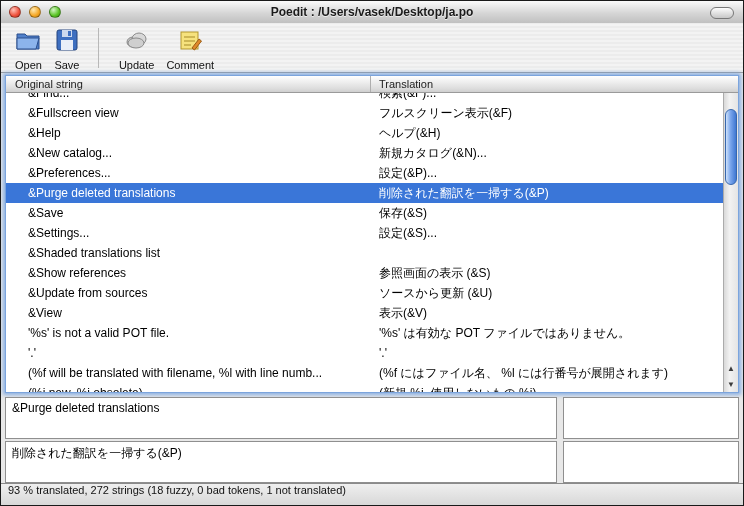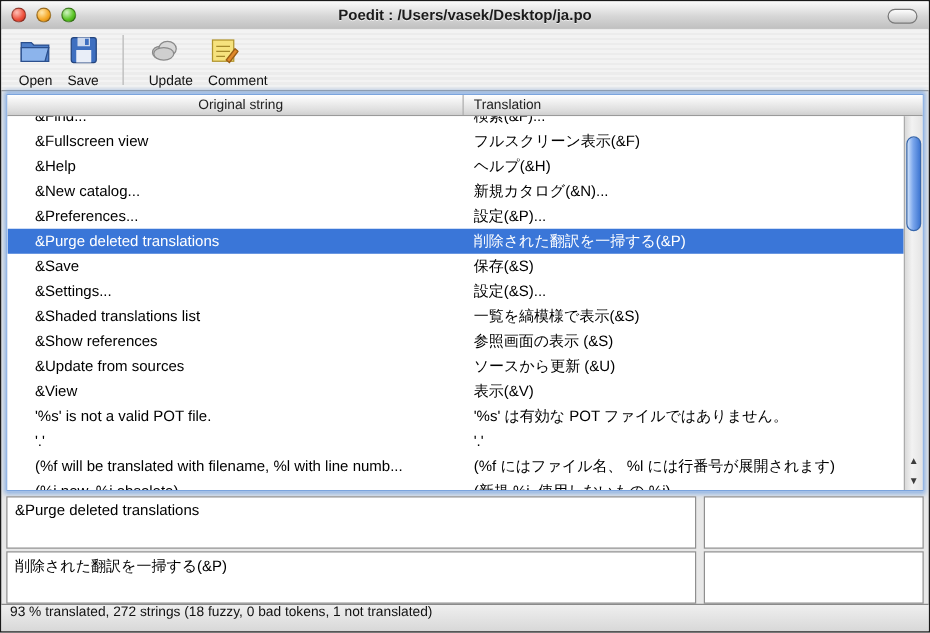--- a/index.html
+++ b/index.html
@@ -16,32 +16,32 @@
   .light.red{background:radial-gradient(circle at 35% 30%,#ffc2b8,#ee4f3a 60%,#b93325);}
   .light.yellow{background:radial-gradient(circle at 35% 30%,#ffe9b0,#f5a623 60%,#c07c12);}
   .light.green{background:radial-gradient(circle at 35% 30%,#d2f5c4,#58c322 60%,#3d8f16);}
   .capsule{position:absolute;right:9px;top:6px;width:22px;height:10px;border-radius:6px;border:1px solid #787878;
     background:linear-gradient(#fdfdfd,#c7c7c7);z-index:2;}
 
   
   .toolbar{position:absolute;left:0;top:22px;right:0;height:50px;
     background:repeating-linear-gradient(0deg,#ececec 0 2px,#f3f3f3 2px 4px);
     border-bottom:1px solid #9a9a9a;display:flex;align-items:flex-start;padding:3px 0 0 8px;box-sizing:border-box;}
-  .tb-btn{display:flex;flex-direction:column;gap:6px;padding:1px 6px;cursor:default;}
+  .tb-btn{display:flex;flex-direction:column;align-items:center;gap:6px;padding:1px 6px;cursor:default;}
   .tb-btn .ticon{width:26px;height:26px;display:flex;align-items:center;justify-content:center;}
   .tb-btn .tlabel{font-size:11px;color:#111;}
   .tb-sep{width:1px;height:40px;background:#b8b8b8;margin:2px 14px 0 12px;}
 
   
   .table-wrap{position:absolute;left:4px;top:74px;right:4px;height:318px;background:#fff;
     border:1px solid #7ba4dd;box-shadow:0 0 4px 2px rgba(120,165,225,.85);box-sizing:border-box;}
   .thead{position:absolute;left:0;top:0;right:0;height:17px;display:flex;
     background:linear-gradient(#ffffff,#dcdcdc 80%,#cfcfcf);border-bottom:1px solid #9a9a9a;
     font-size:11px;color:#222;line-height:17px;box-sizing:border-box;}
-  .hcol-original{width:365px;box-sizing:border-box;padding-left:9px;border-right:1px solid #aeaeae;text-align:center;}
+  .hcol-original{width:365px;box-sizing:border-box;padding-left:9px;border-right:1px solid #aeaeae;}
   .hcol-translation{flex:1;padding-left:8px;}
   .tbody{position:absolute;left:0;top:17px;right:15px;bottom:0;overflow:hidden;background:#fff;}
   .trow{display:flex;height:20px;line-height:20px;font-size:12px;color:#000;white-space:nowrap;}
   .trow:first-child{margin-top:-10px;}
   .trow.selected{background:var(--selection,#3a76d8);color:#fff;}
   .cell{overflow:hidden;text-overflow:clip;}
   .col-original{width:365px;box-sizing:border-box;padding-left:22px;flex:none;}
   .col-translation{flex:1;padding-left:8px;}
 
   
@@ -157,21 +157,20 @@
         <div class="trow">
           <div class="cell col-original">&amp;Save</div>
           <div class="cell col-translation">保存(&amp;S)</div>
         </div>
         <div class="trow">
           <div class="cell col-original">&amp;Settings...</div>
           <div class="cell col-translation">設定(&amp;S)...</div>
         </div>
         <div class="trow">
           <div class="cell col-original">&amp;Shaded translations list</div>
-          <div class="cell col-translation">一覧を縞模様で表示(&amp;S)</div>
         </div>
         <div class="trow">
           <div class="cell col-original">&amp;Show references</div>
           <div class="cell col-translation">参照画面の表示 (&amp;S)</div>
         </div>
         <div class="trow">
           <div class="cell col-original">&amp;Update from sources</div>
           <div class="cell col-translation">ソースから更新 (&amp;U)</div>
         </div>
         <div class="trow">

